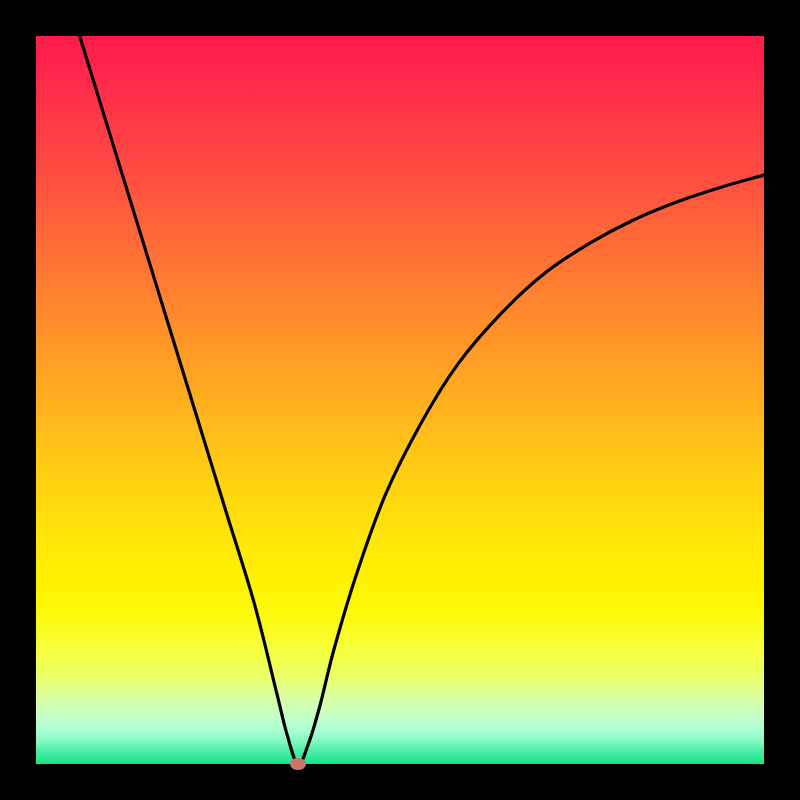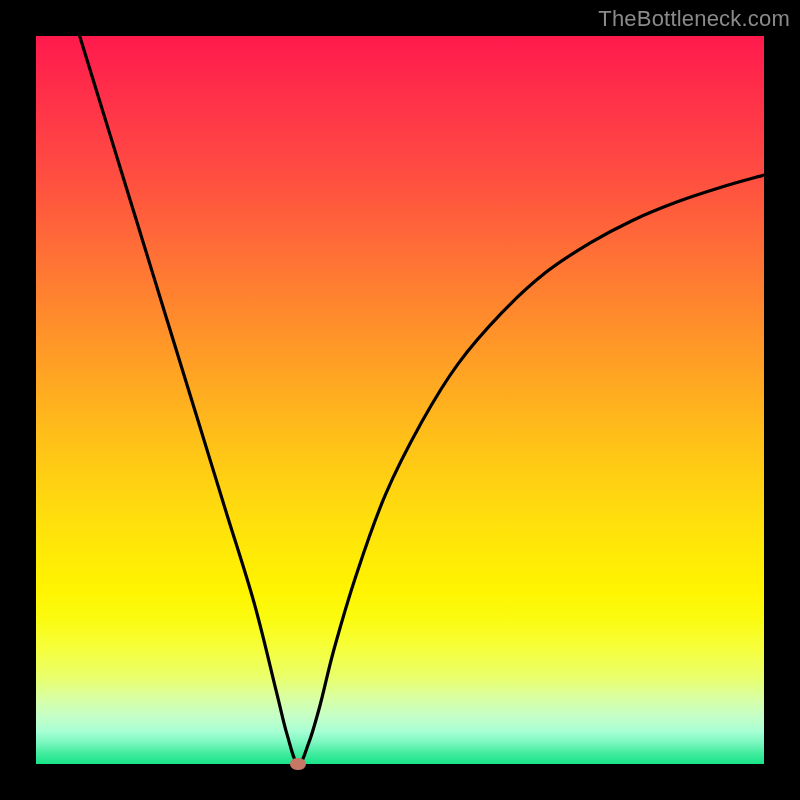--- a/index.html
+++ b/index.html
@@ -80,14 +80,13 @@
 </head>
 <body>
 
 <div class="frame">
   <div class="plot-area">
     <svg class="curve" viewBox="0 0 728 728" preserveAspectRatio="none">
       <path id="curve-path" d="M 43.68 0.00 C 48.92 17.04, 62.32 60.57, 72.80 94.64 C 83.28 128.71, 91.44 155.21, 101.92 189.28 C 112.40 223.35, 120.56 249.85, 131.04 283.92 C 141.52 317.99, 149.68 344.49, 160.16 378.56 C 170.64 412.63, 178.80 439.13, 189.28 473.20 C 199.76 507.27, 209.23 535.08, 218.40 567.84 C 227.57 600.60, 234.34 631.61, 240.24 655.20 C 246.14 678.79, 247.23 685.78, 251.16 698.88 C 255.09 711.98, 258.15 726.69, 262.08 728.00 C 266.01 729.31, 269.07 716.64, 273.00 706.16 C 276.93 695.68, 279.33 686.80, 283.92 669.76 C 288.51 652.72, 291.93 635.11, 298.48 611.52 C 305.03 587.93, 311.15 566.24, 320.32 538.72 C 329.49 511.20, 337.65 486.16, 349.44 458.64 C 361.23 431.12, 372.74 409.43, 385.84 385.84 C 398.94 362.25, 407.83 347.26, 422.24 327.60 C 436.65 307.94, 450.20 293.02, 465.92 276.64 C 481.64 260.26, 493.88 249.05, 509.60 236.60 C 525.32 224.15, 537.56 216.91, 553.28 207.48 C 569.00 198.05, 581.24 191.65, 596.96 184.18 C 612.68 176.71, 624.92 171.88, 640.64 165.98 C 656.36 160.09, 668.60 156.27, 684.32 151.42 C 700.04 146.58, 720.14 141.28, 728.00 139.05" fill="none" stroke="#000000" stroke-width="3.2" stroke-linejoin="round" stroke-linecap="round"></path>
     </svg>
     <div id="min-dot" class="min-dot" style="left: 262.08px; top: 728px; background: rgb(199, 119, 102);"></div>
   </div>
-  <div class="watermark">TheBottleneck.com</div>
 </div>
 
 </body></html>

